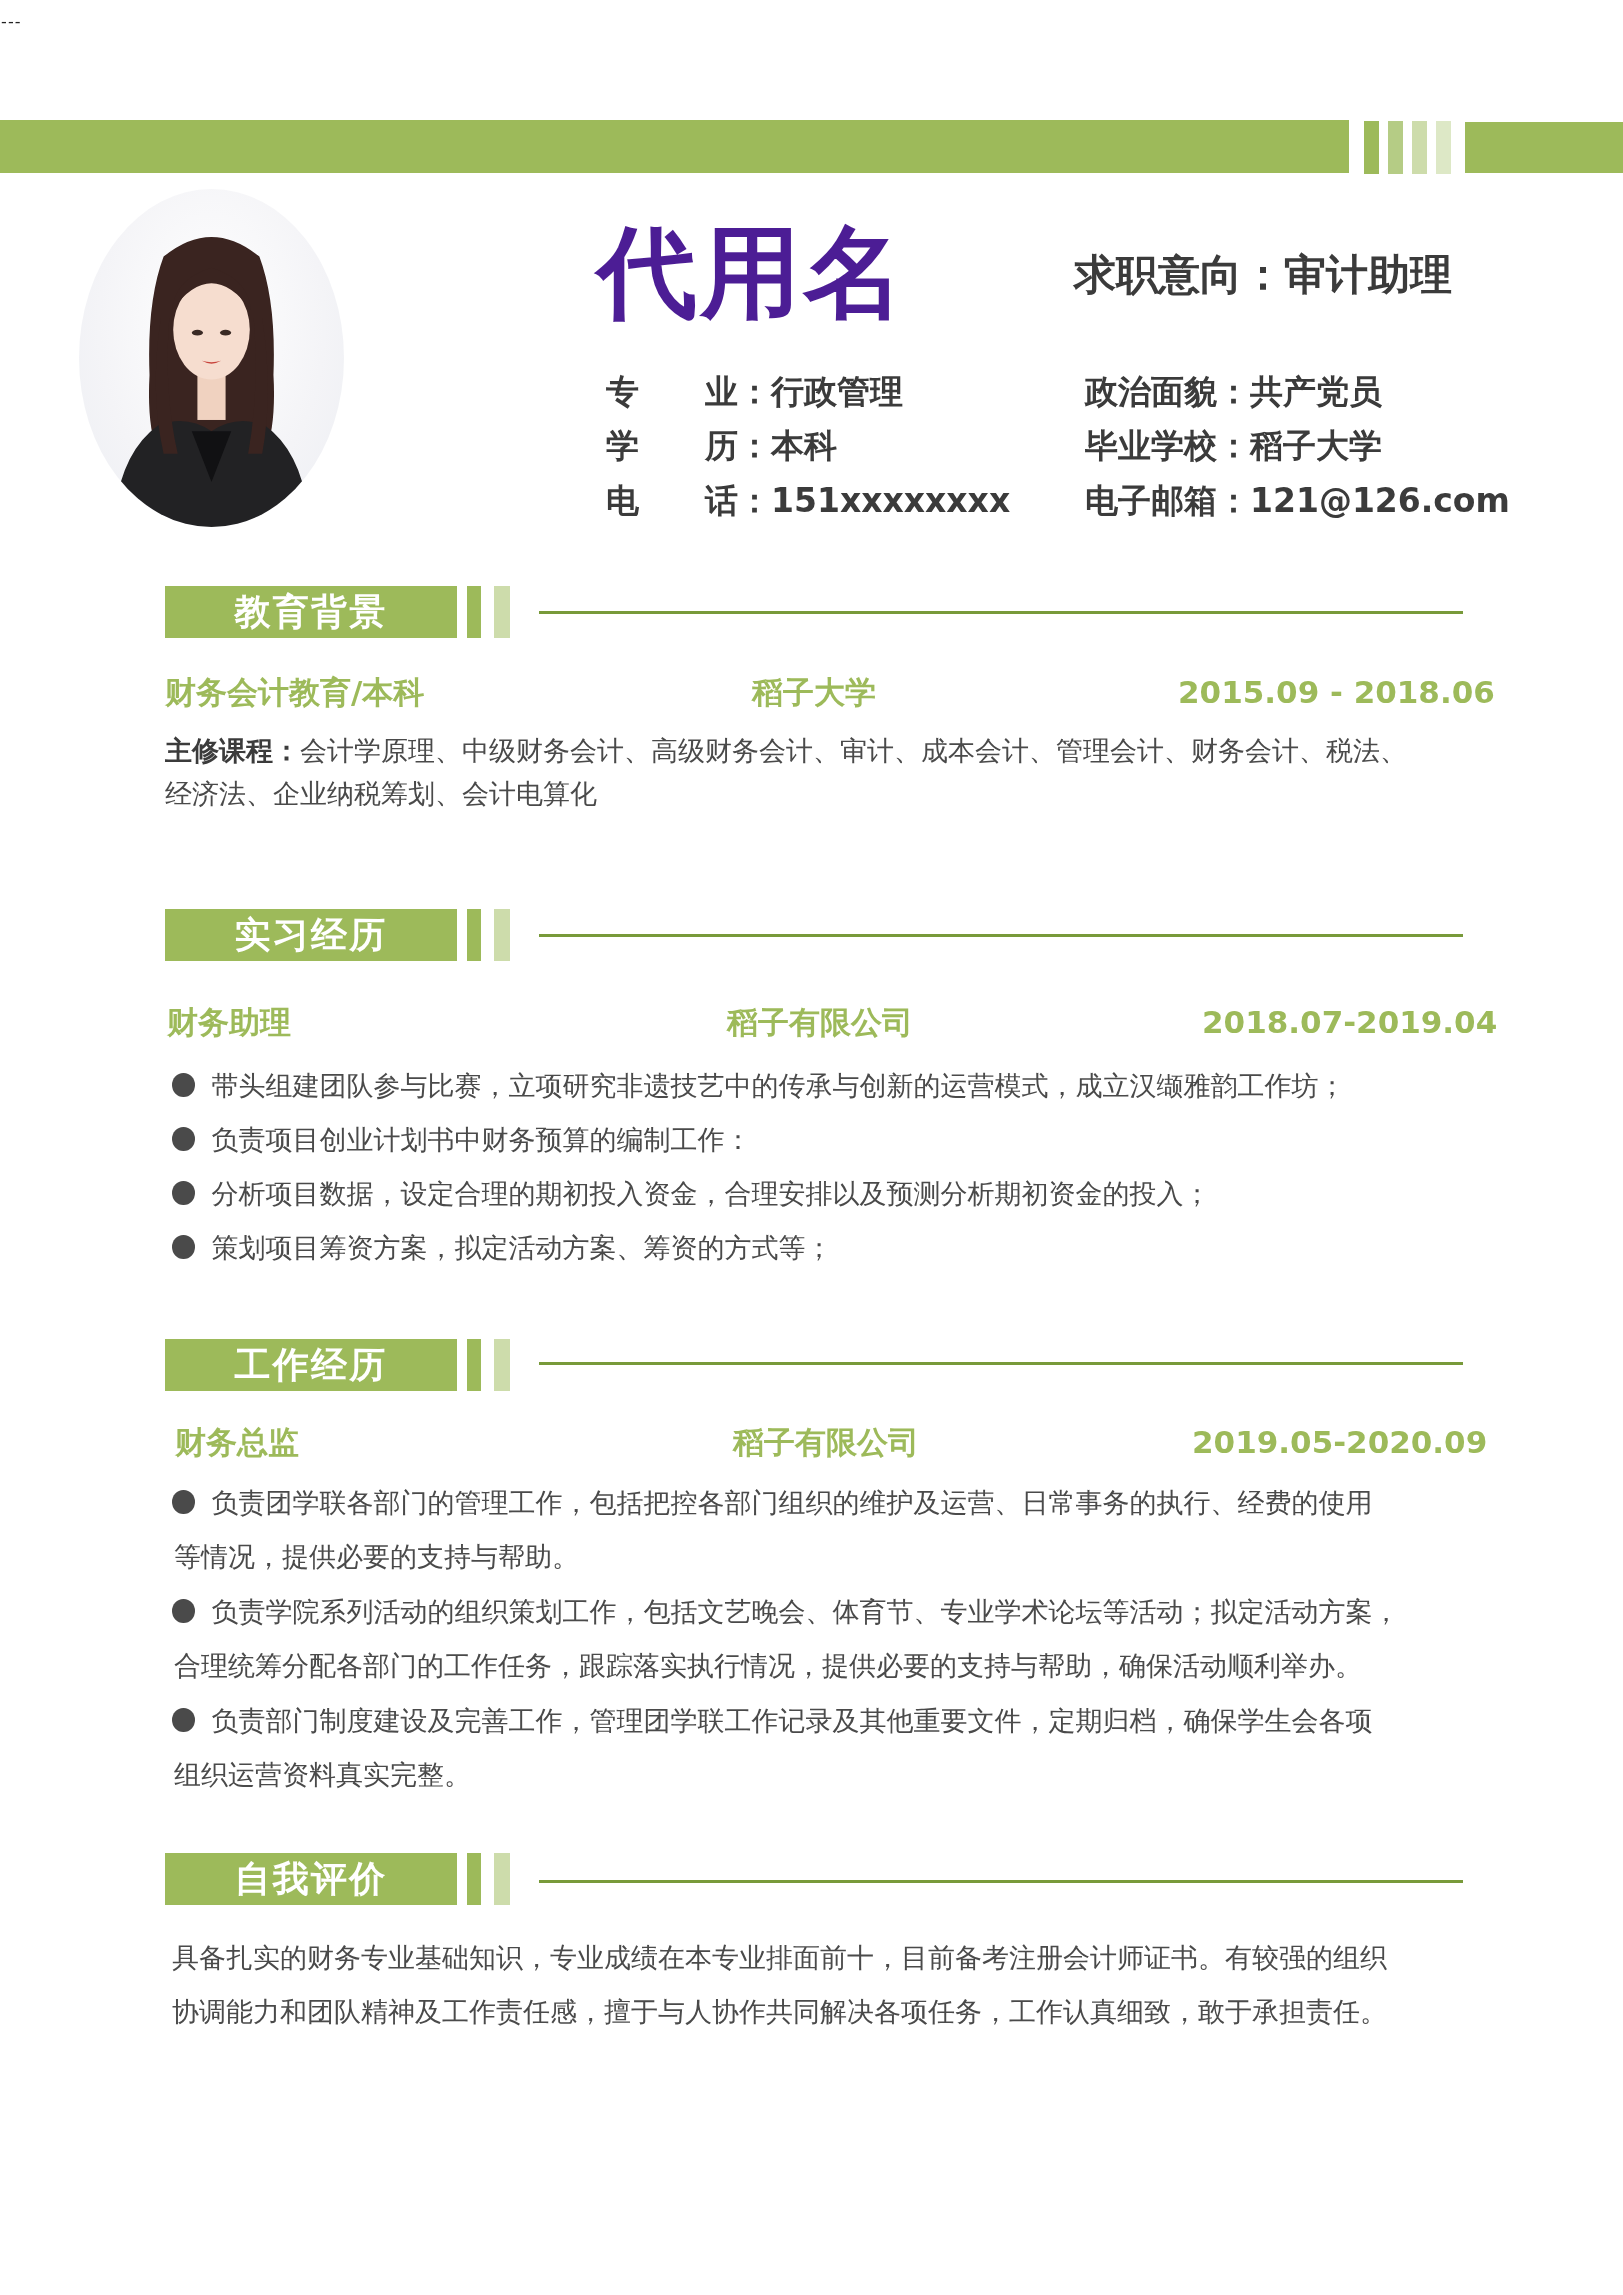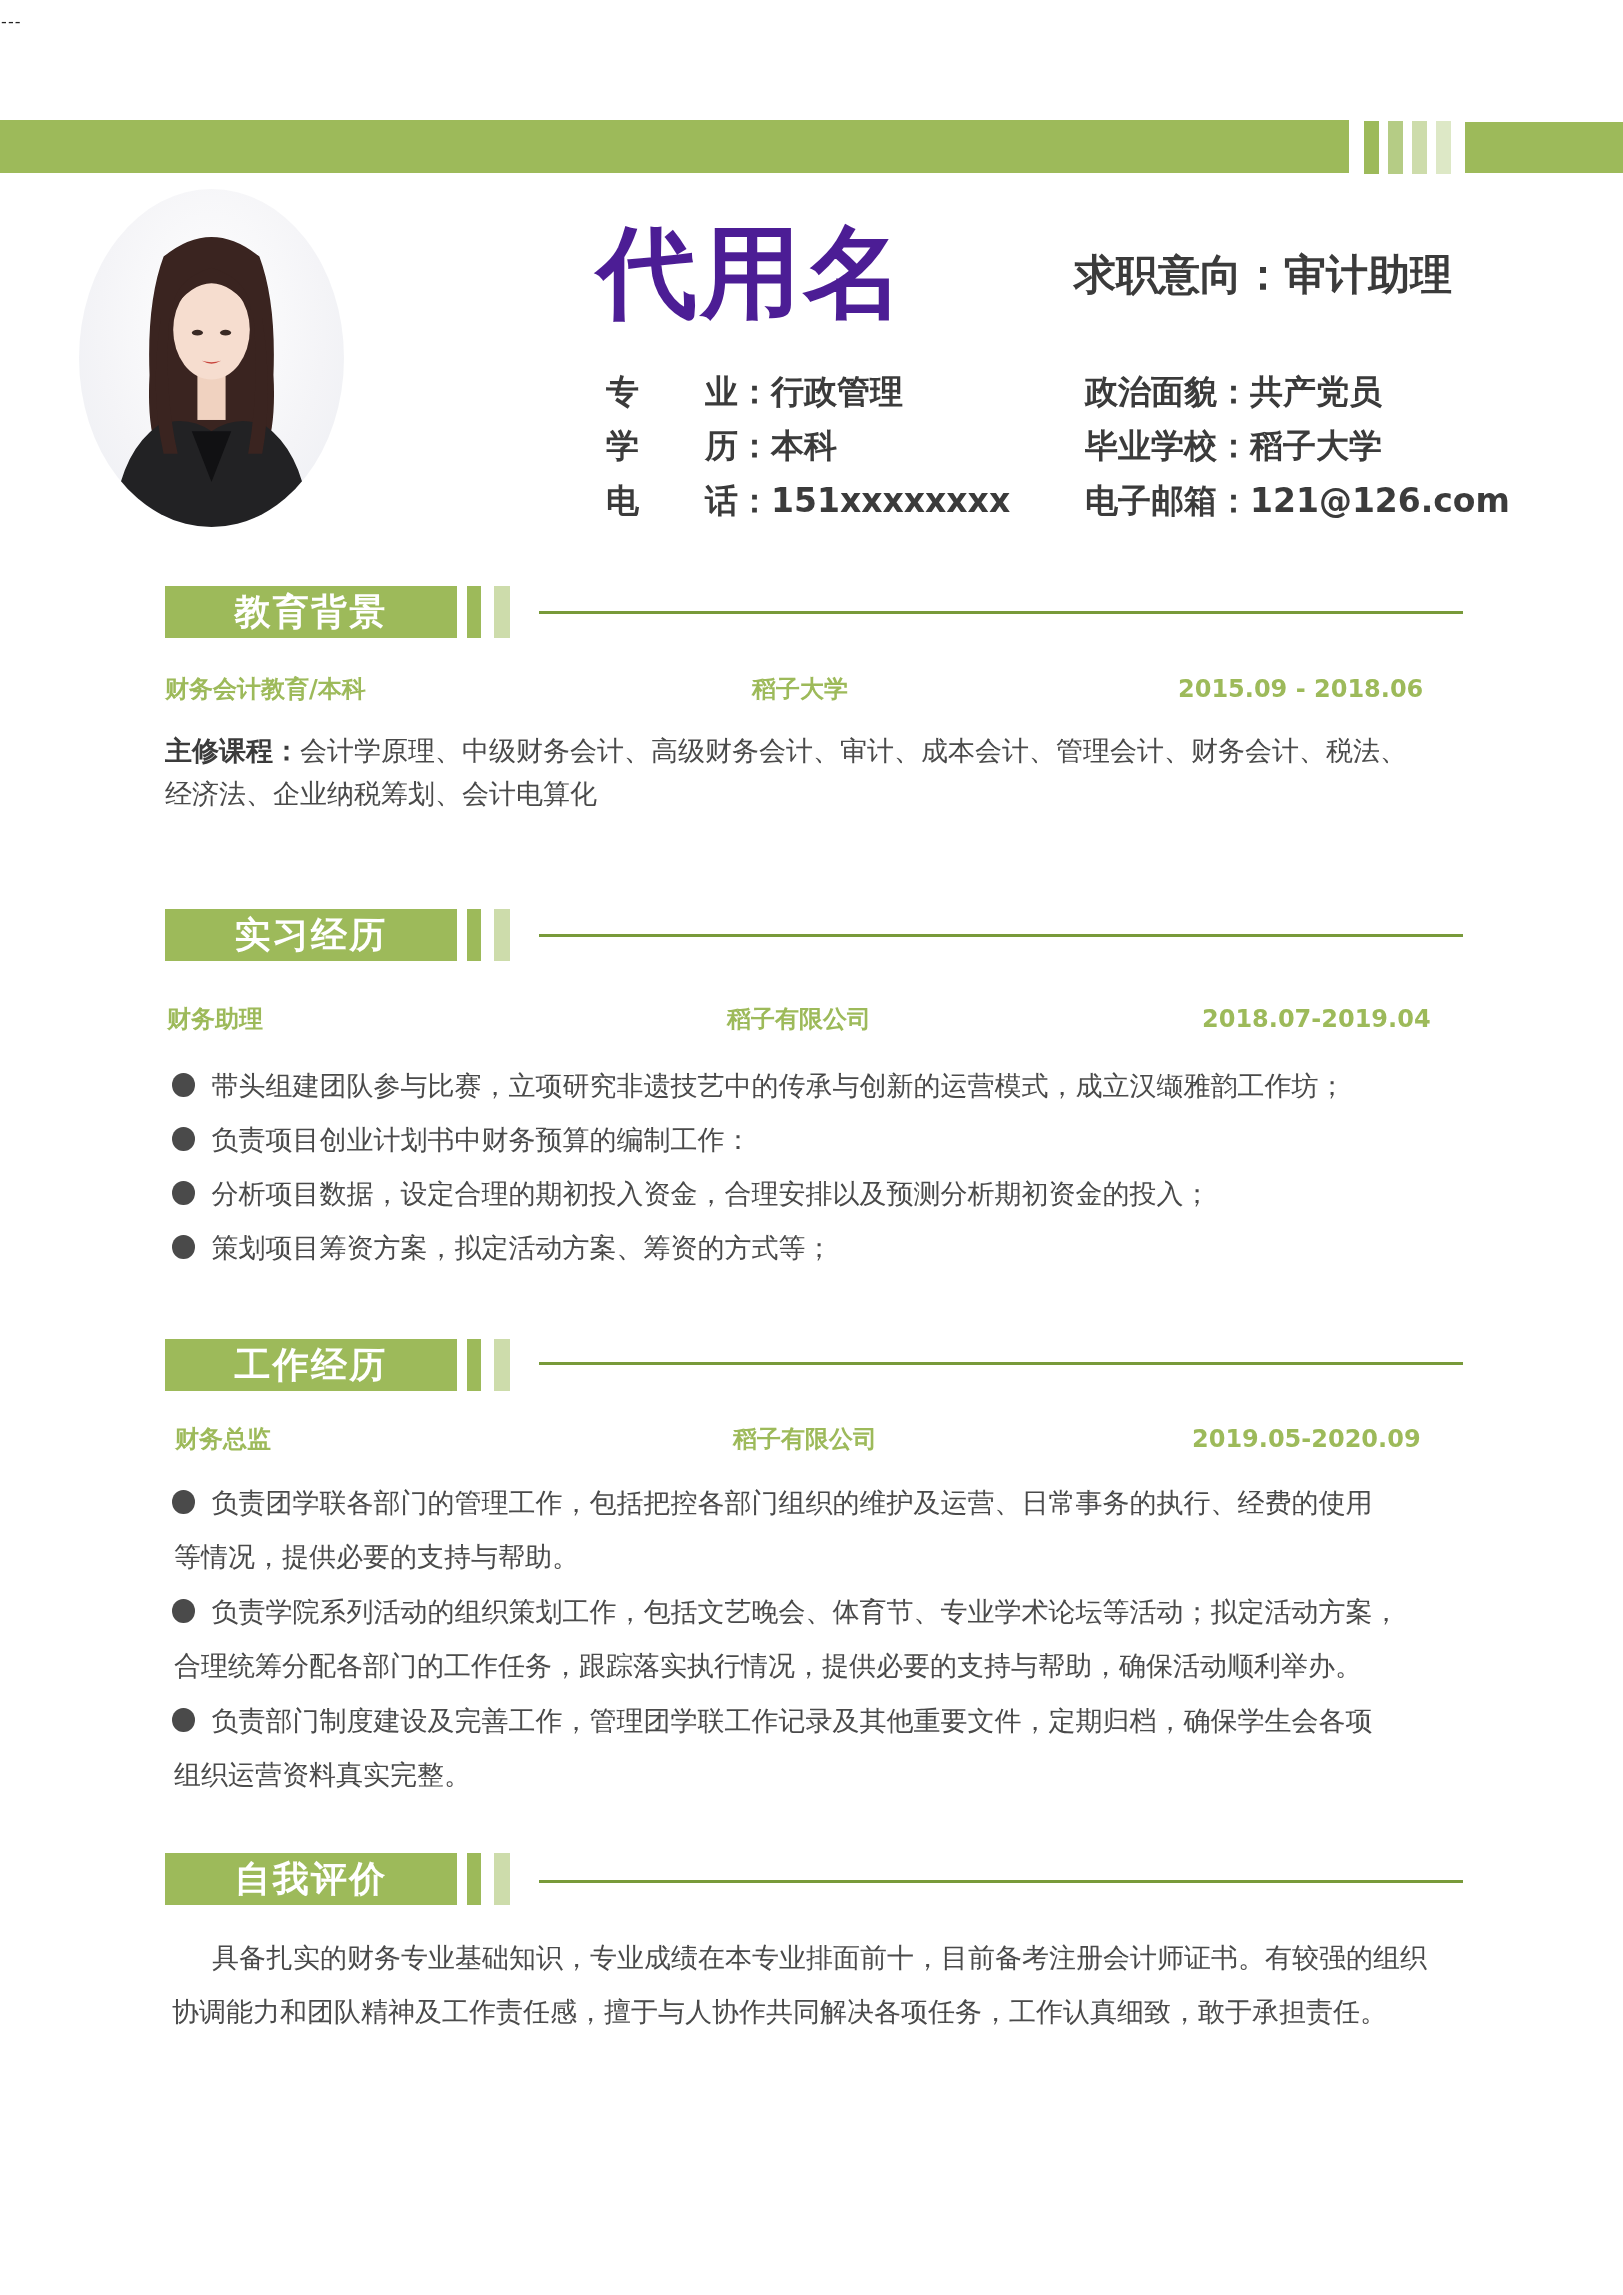--- a/index.html
+++ b/index.html
@@ -29,21 +29,21 @@
 
   
   .sec-box { left:165px; width:292px; height:52px; background:#9dba5a; color:#fff;
              font-size:36px; font-weight:bold; display:flex; align-items:center; justify-content:center;
              letter-spacing:2.3px; }
   .sec-s1 { left:467px; width:13.5px; height:52px; background:#9dba5a; }
   .sec-s2 { left:494px; width:16.3px; height:52px; background:#cddcab; }
   .sec-line { left:539px; width:924px; height:3.4px; background:#789a3a; }
 
   
-  .entry { font-size:24px; font-weight:bold; color:#9dba5a; line-height:1; white-space:nowrap; }
+  .entry { font-size:31px; font-weight:bold; color:#9dba5a; line-height:1; white-space:nowrap; }
 
   
   .body-text { font-size:27px; color:#4a4a4a; line-height:1; white-space:nowrap; }
   .bold { font-weight:bold; color:#3b3b3b; }
   .bullet { display:inline-block; width:22.5px; height:24px; border-radius:50%; background:#4a4a4a;
             vertical-align:-2.3px; margin-right:17px; }
 </style>
 </head>
 <body>
 
@@ -150,15 +150,15 @@
 <div class="abs body-text" style="left:174px;top:1652px;">合理统筹分配各部门的工作任务，跟踪落实执行情况，提供必要的支持与帮助，确保活动顺利举办。</div>
 
 <div class="abs body-text" style="left:172px;top:1707px;"><span class="bullet"></span><span>负责部门制度建设及完善工作，管理团学联工作记录及其他重要文件，定期归档，确保学生会各项</span></div>
 <div class="abs body-text" style="left:174px;top:1761px;">组织运营资料真实完整。</div>
 
 <div class="abs sec-box" style="top:1853px;">自我评价</div>
 <div class="abs sec-s1" style="top:1853px;"></div>
 <div class="abs sec-s2" style="top:1853px;"></div>
 <div class="abs sec-line" style="top:1880px;"></div>
 
-<div class="abs body-text" style="left:172px;top:1944px;margin-left:40px;">具备扎实的财务专业基础知识，专业成绩在本专业排面前十，目前备考注册会计师证书。有较强的组织</div>
+<div class="abs body-text" style="left:172px;top:1944px;">具备扎实的财务专业基础知识，专业成绩在本专业排面前十，目前备考注册会计师证书。有较强的组织</div>
 <div class="abs body-text" style="left:172px;top:1998px;">协调能力和团队精神及工作责任感，擅于与人协作共同解决各项任务，工作认真细致，敢于承担责任。</div>
 
 
 </body></html>

